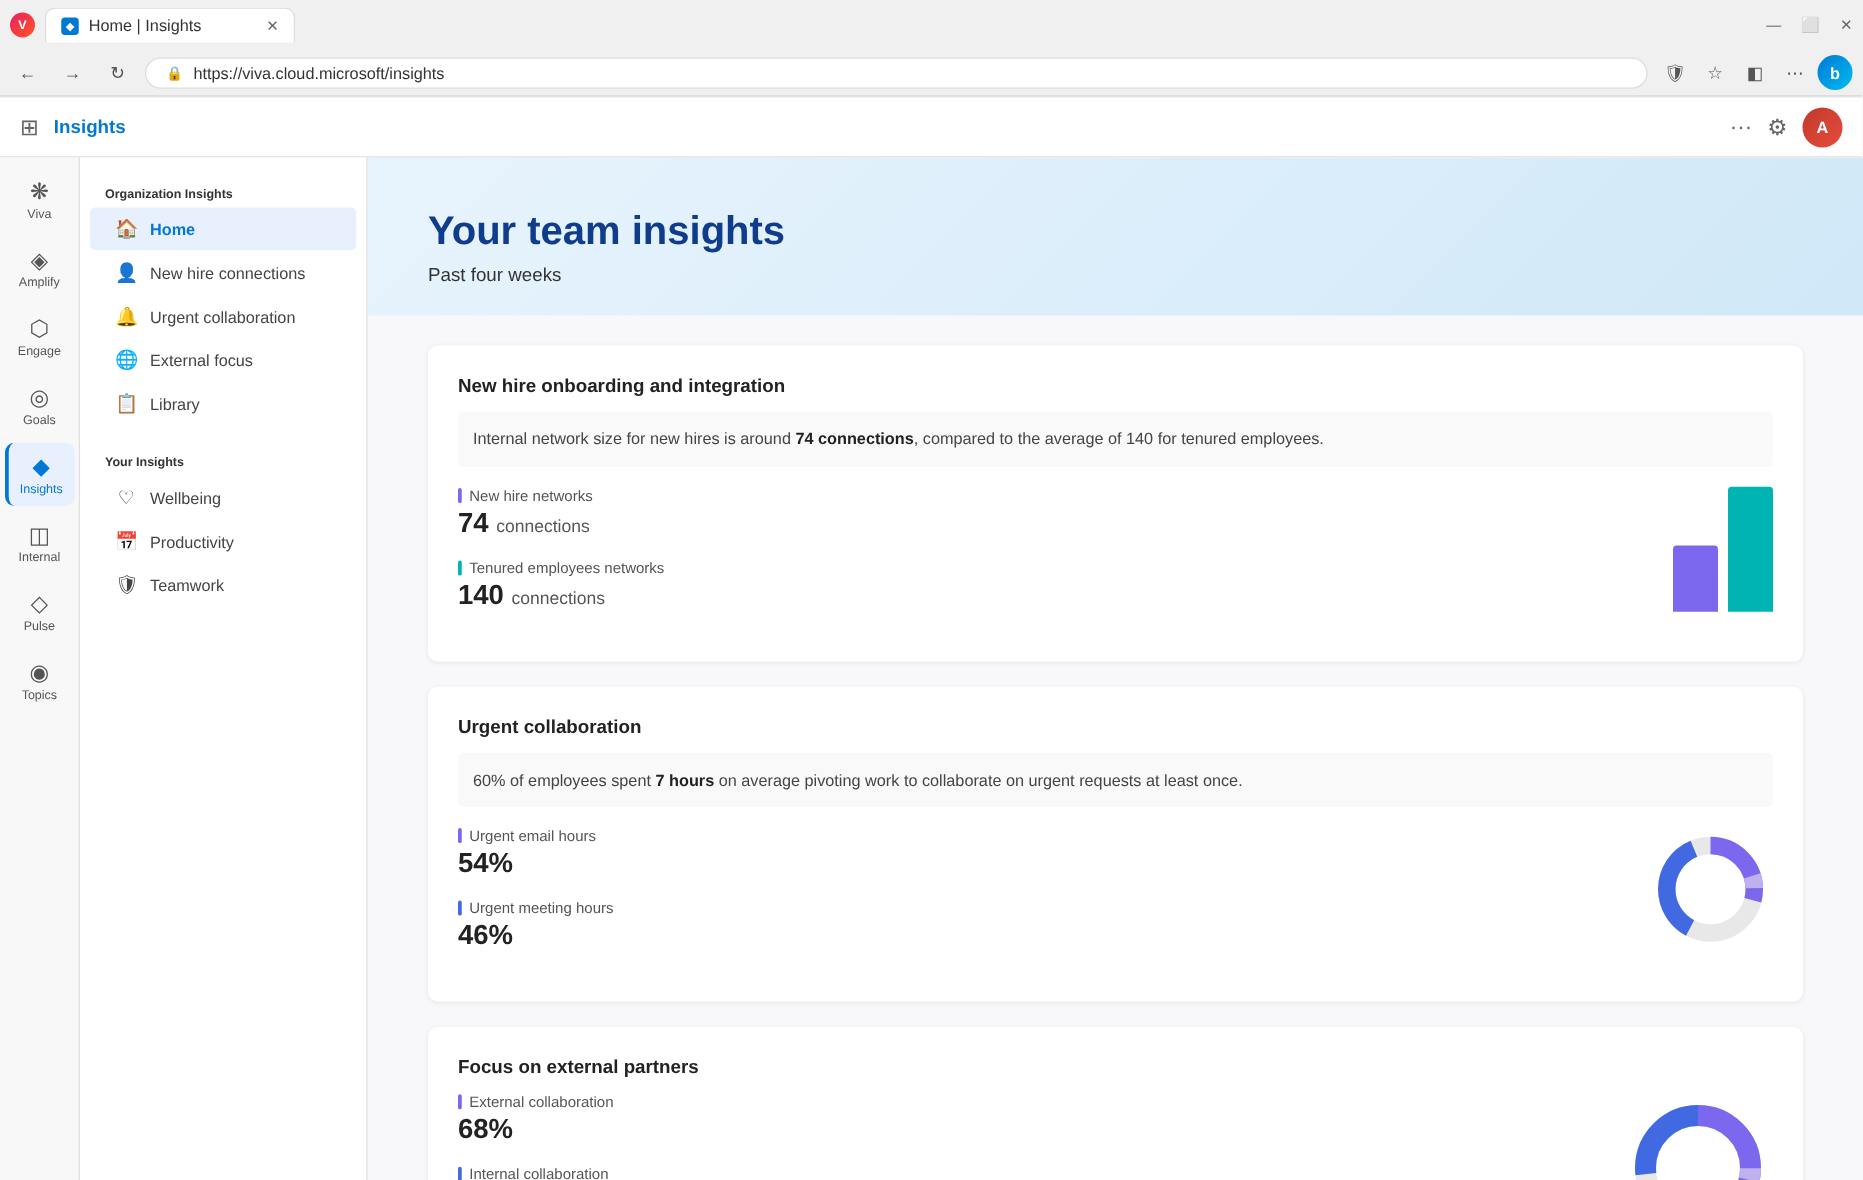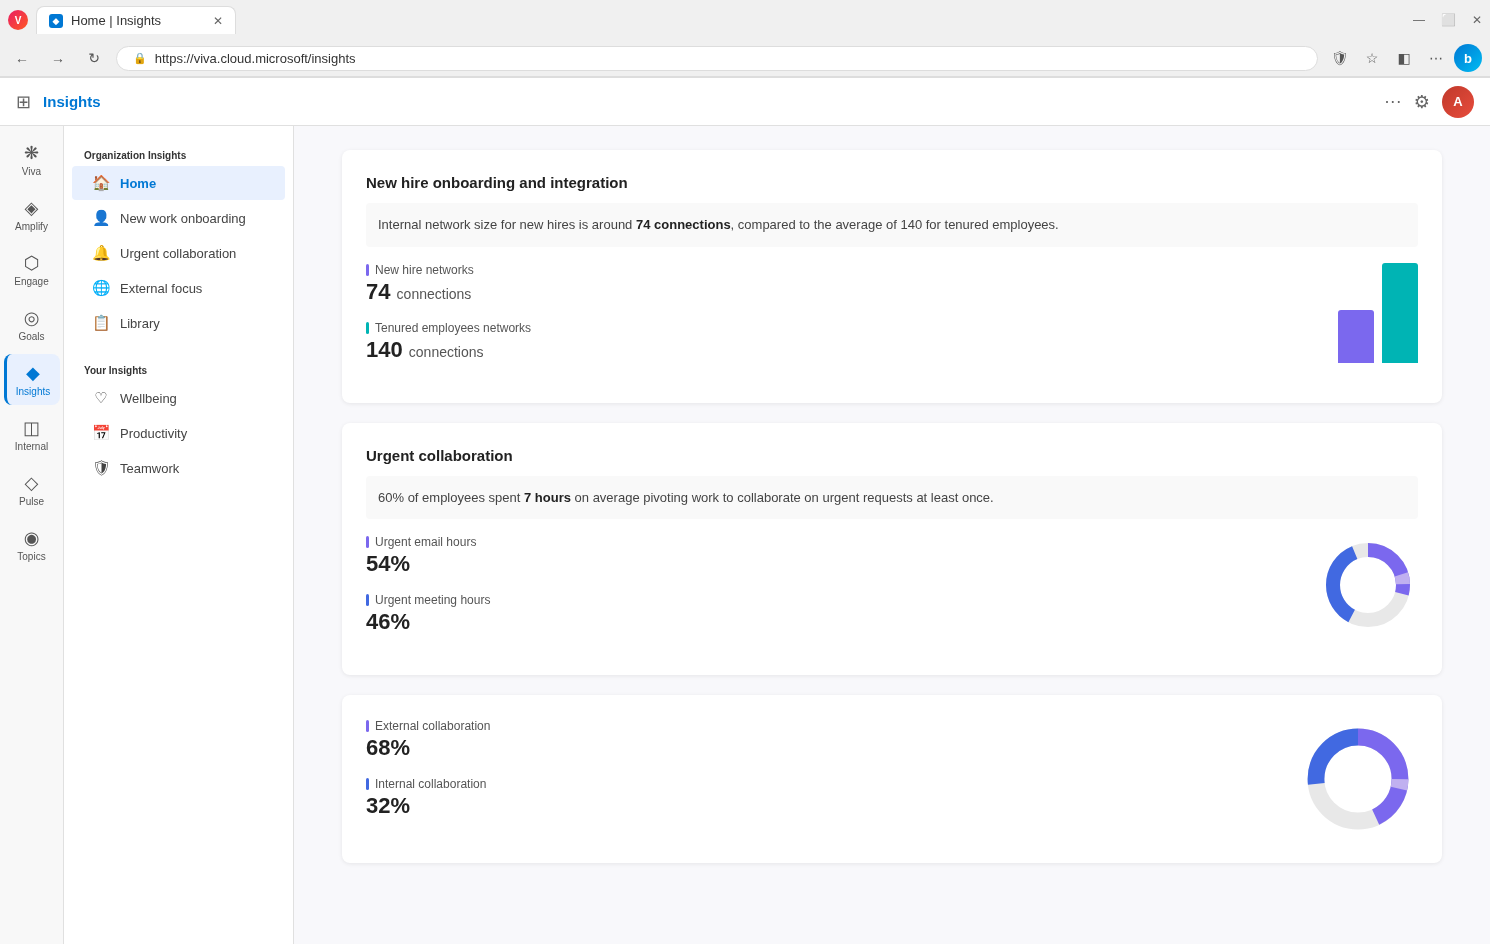--- a/index.html
+++ b/index.html
@@ -160,21 +160,21 @@
   </div>
 
   <div class="sidebar">
     <div class="sidebar-section-title">Organization Insights</div>
     <div class="sidebar-item active">
       <span class="sidebar-item-icon" style="color:#0078d4;">🏠</span>
       <span>Home</span>
     </div>
     <div class="sidebar-item">
       <span class="sidebar-item-icon">👤</span>
-      <span>New work onboarding</span>
+      <span>New hire connections</span>
     </div>
     <div class="sidebar-item">
       <span class="sidebar-item-icon">🔔</span>
       <span>Urgent collaboration</span>
     </div>
     <div class="sidebar-item">
       <span class="sidebar-item-icon">🌐</span>
       <span>External focus</span>
     </div>
     <div class="sidebar-item">
@@ -192,20 +192,24 @@
       <span class="sidebar-item-icon">📅</span>
       <span>Productivity</span>
     </div>
     <div class="sidebar-item">
       <span class="sidebar-item-icon">🛡</span>
       <span>Teamwork</span>
     </div>
   </div>
 
   <div class="main-content">
+    <div class="main-header">
+      <div class="main-header-title">Your team insights</div>
+      <div class="main-header-subtitle">Past four weeks</div>
+    </div>
 
     <div class="main-body">
       <div class="cards-grid">
 
         <div class="card">
           <div class="card-title">New hire onboarding and integration</div>
           <div class="card-description">
             Internal network size for new hires is around <strong>74 connections</strong>, compared to the average of 140 for tenured employees.
           </div>
           <div class="card-metrics">
@@ -263,20 +267,21 @@
 
                 <circle cx="50" cy="50" r="35" fill="none" stroke="#4169e1" stroke-width="14" stroke-dasharray="79.17 219.91" stroke-dashoffset="-126.79" transform="rotate(-90 50 50)"></circle>
 
                 <circle cx="50" cy="50" r="35" fill="none" stroke="#c0b0f0" stroke-width="14" stroke-dasharray="10 219.91" stroke-dashoffset="-43.98" transform="rotate(-90 50 50)"></circle>
               </svg>
             </div>
           </div>
         </div>
 
         <div class="card">
+          <div class="card-title">Focus on external partners</div>
           <div class="card-metrics">
             <div class="metric-list">
               <div class="metric-item">
                 <div class="metric-label">
                   <span class="metric-label-bar" style="background:#7b68ee;"></span>
                   External collaboration
                 </div>
                 <div class="metric-value">68%</div>
               </div>
               <div class="metric-item">

